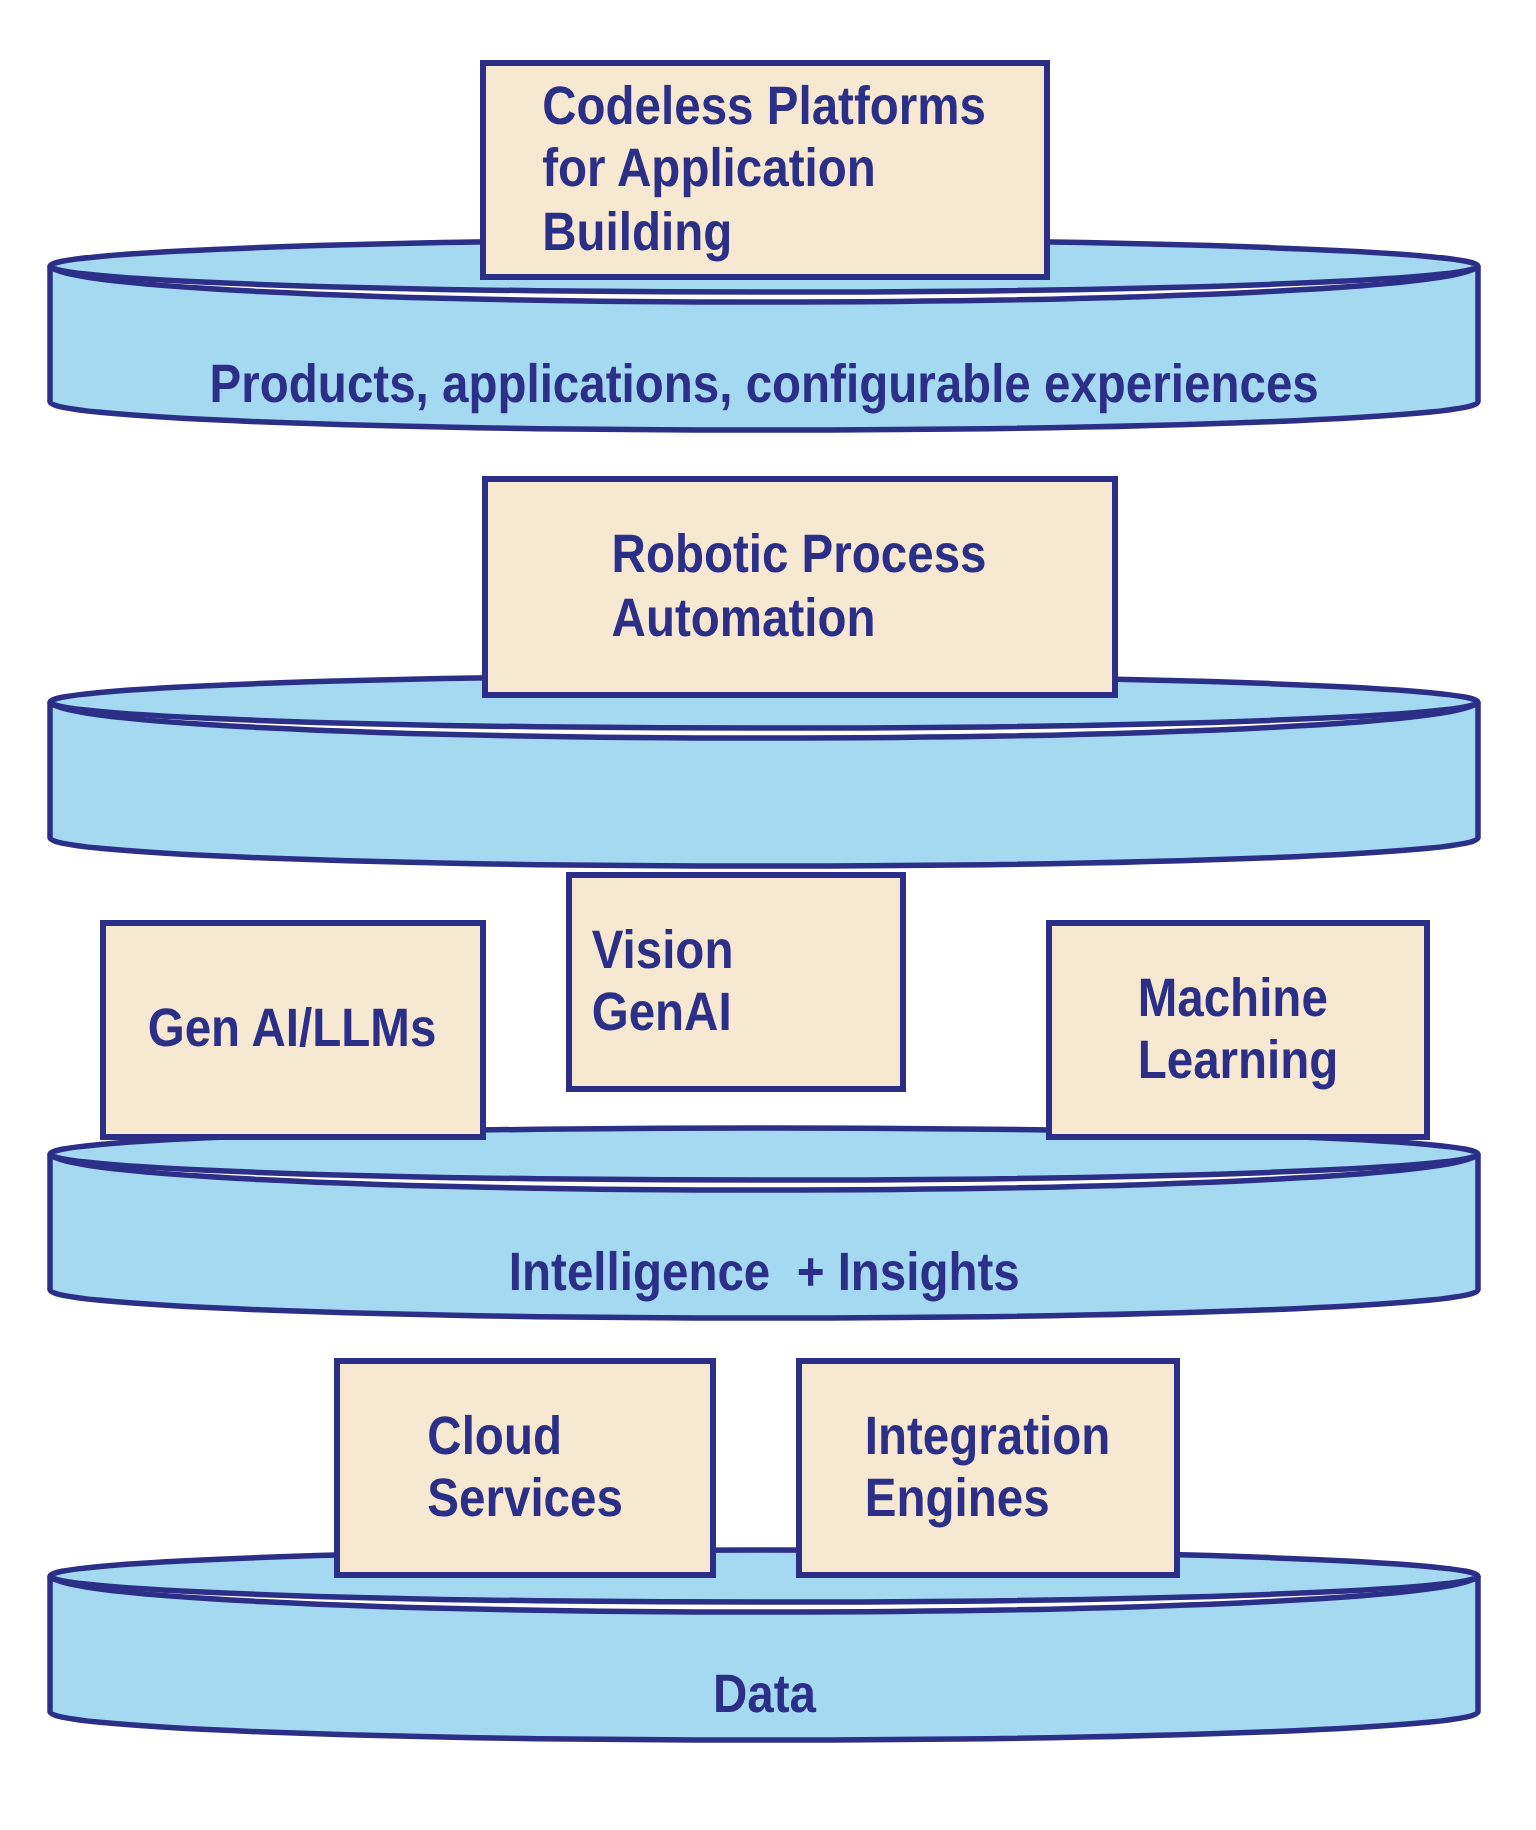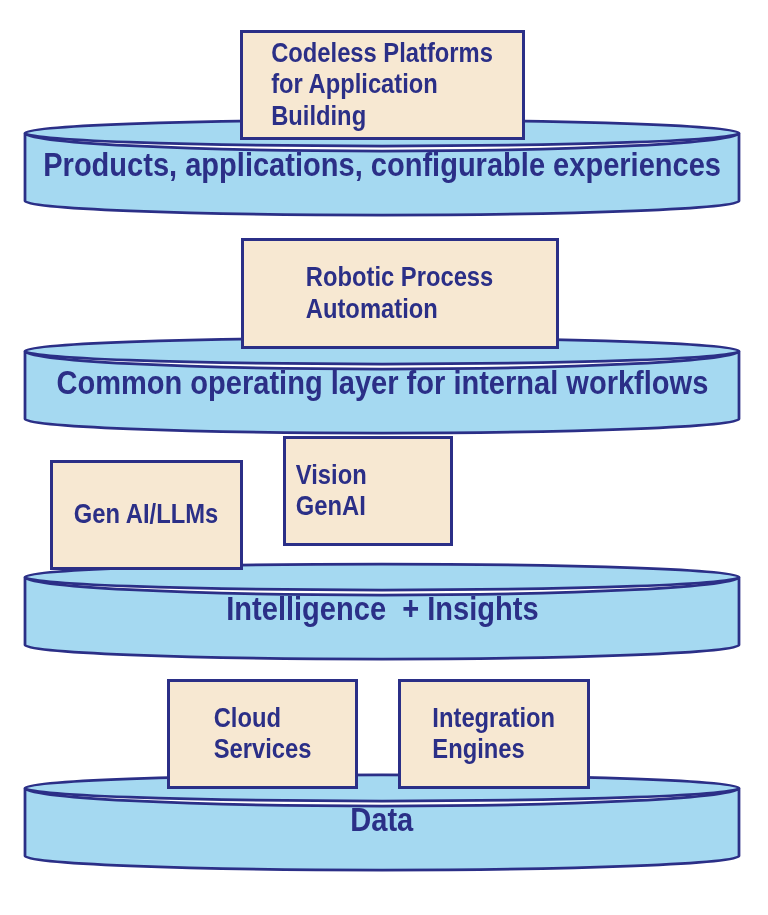--- a/index.html
+++ b/index.html
@@ -27,24 +27,24 @@
     width: 718px;
     height: 100px;
     z-index: 1;
   }
   .disk svg { position: absolute; inset: 0; display: block; }
   .disk-label {
     position: absolute;
     left: 0; right: 0;
     top: 28px; height: 62px;
     display: flex;
-    align-items: flex-start;
+    align-items: flex-end;
     justify-content: center;
     font-weight: bold;
-    font-size: 33px;
+    font-size: 27px;
     z-index: 2;
   }
   .disk-label span {
     display: block;
     white-space: pre;
     transform: scaleX(0.88);
     transform-origin: center;
   }
   .box {
     position: absolute;
@@ -88,43 +88,44 @@
     <span>Codeless Platforms
 for Application
 Building</span>
   </div>
 
   <div class="disk disk-2">
     <svg viewBox="0 0 718 100" width="718" height="100">
       <path d="M 2 15 L 2 83 A 357 14 0 0 0 716 83 L 716 15 A 357 18 0 0 1 2 15 Z" style="fill:var(--disk-fill);stroke:var(--disk-border);stroke-width:2.75"></path>
       <ellipse cx="359" cy="15" rx="357" ry="13" style="fill:var(--disk-fill);stroke:var(--disk-border);stroke-width:2.75"></ellipse>
     </svg>
-    <div class="disk-label">
-      <span>Common operating layer for internal workflows</span>
-    </div>
   </div>
   <div class="box" style="left:241px;top:238px;width:318px;height:111px">
     <span>Robotic Process
 Automation</span>
   </div>
 
   <div class="disk disk-3">
     <svg viewBox="0 0 718 100" width="718" height="100">
       <path d="M 2 15 L 2 83 A 357 14 0 0 0 716 83 L 716 15 A 357 18 0 0 1 2 15 Z" style="fill:var(--disk-fill);stroke:var(--disk-border);stroke-width:2.75"></path>
       <ellipse cx="359" cy="15" rx="357" ry="13" style="fill:var(--disk-fill);stroke:var(--disk-border);stroke-width:2.75"></ellipse>
     </svg>
     <div class="disk-label">
       <span>Intelligence  + Insights</span>
     </div>
   </div>
   <div class="box" style="left:50px;top:460px;width:193px;height:110px">
     <span>Gen AI/LLMs</span>
   </div>
   <div class="box" style="left:283px;top:436px;width:170px;height:110px">
     <span>Vision GenAI</span>
+  </div>
+  <div class="box" style="left:523px;top:460px;width:192px;height:110px">
+    <span>Machine
+Learning</span>
   </div>
 
   <div class="disk disk-4">
     <svg viewBox="0 0 718 100" width="718" height="100">
       <path d="M 2 15 L 2 83 A 357 14 0 0 0 716 83 L 716 15 A 357 18 0 0 1 2 15 Z" style="fill:var(--disk-fill);stroke:var(--disk-border);stroke-width:2.75"></path>
       <ellipse cx="359" cy="15" rx="357" ry="13" style="fill:var(--disk-fill);stroke:var(--disk-border);stroke-width:2.75"></ellipse>
     </svg>
     <div class="disk-label">
       <span>Data</span>
     </div>

